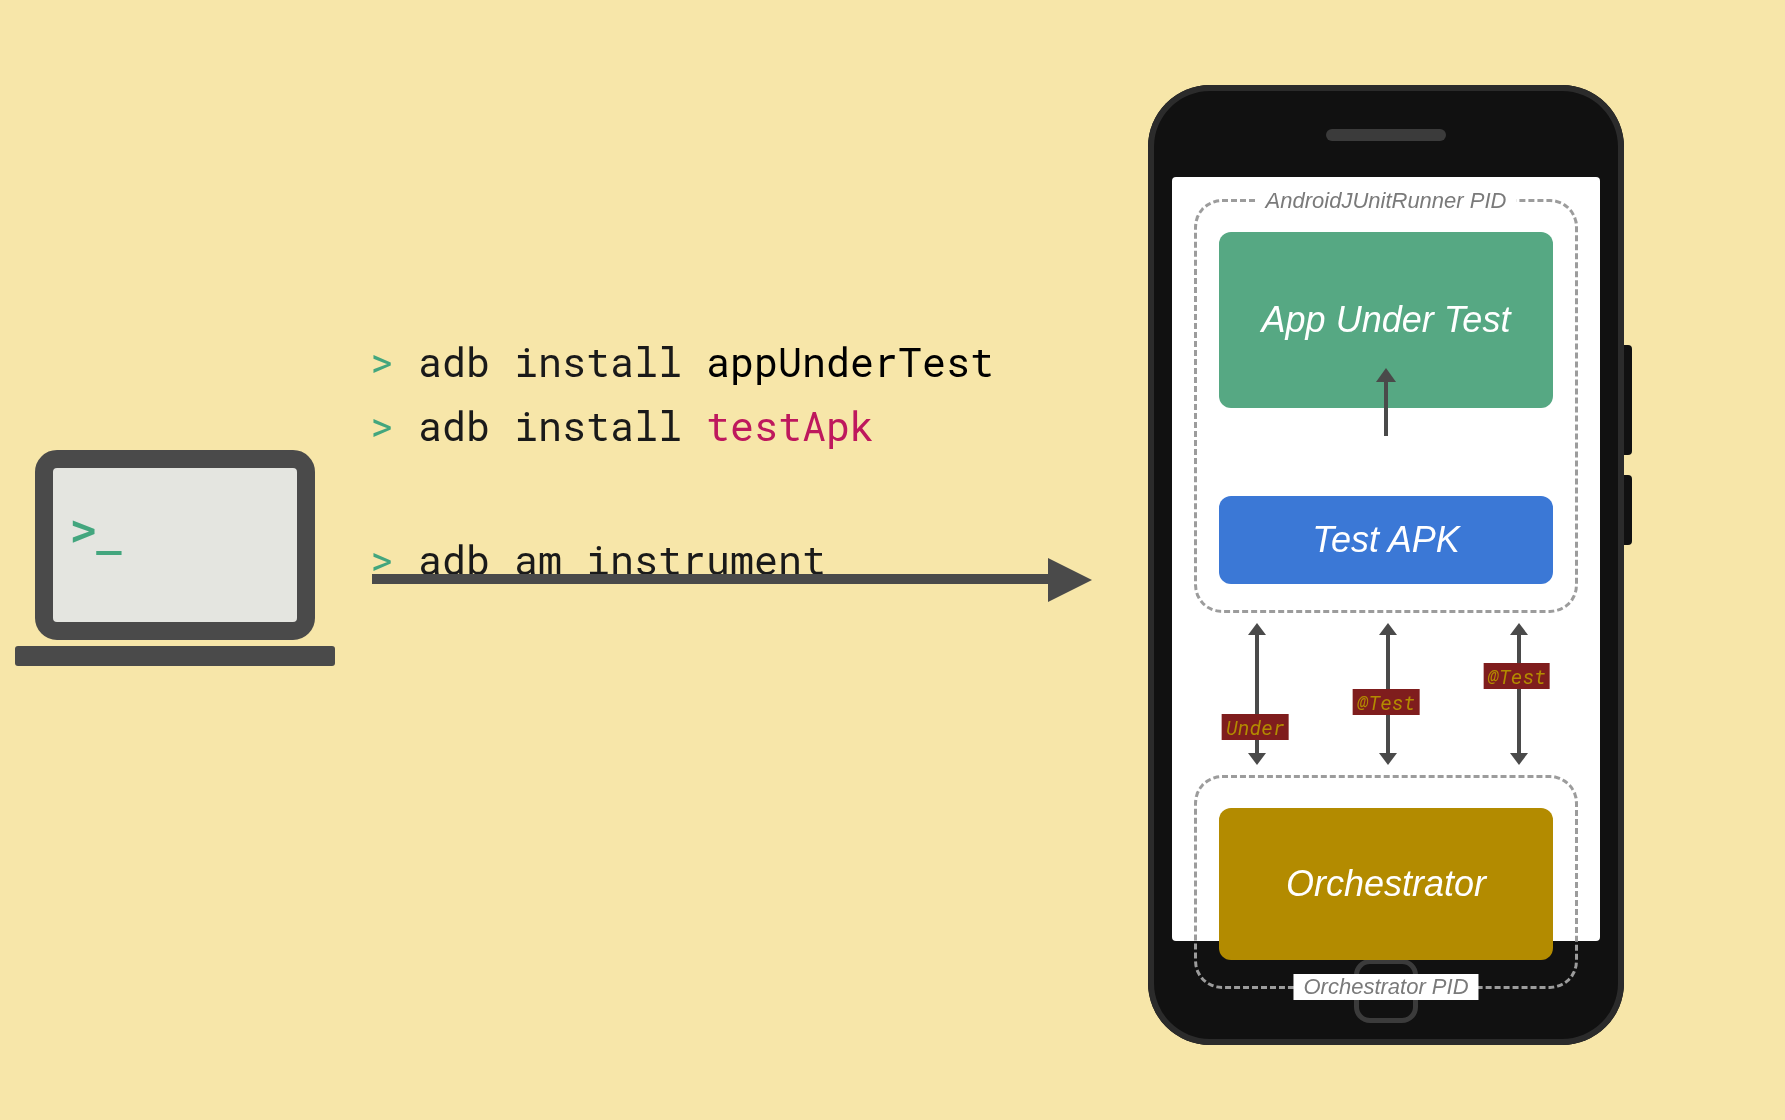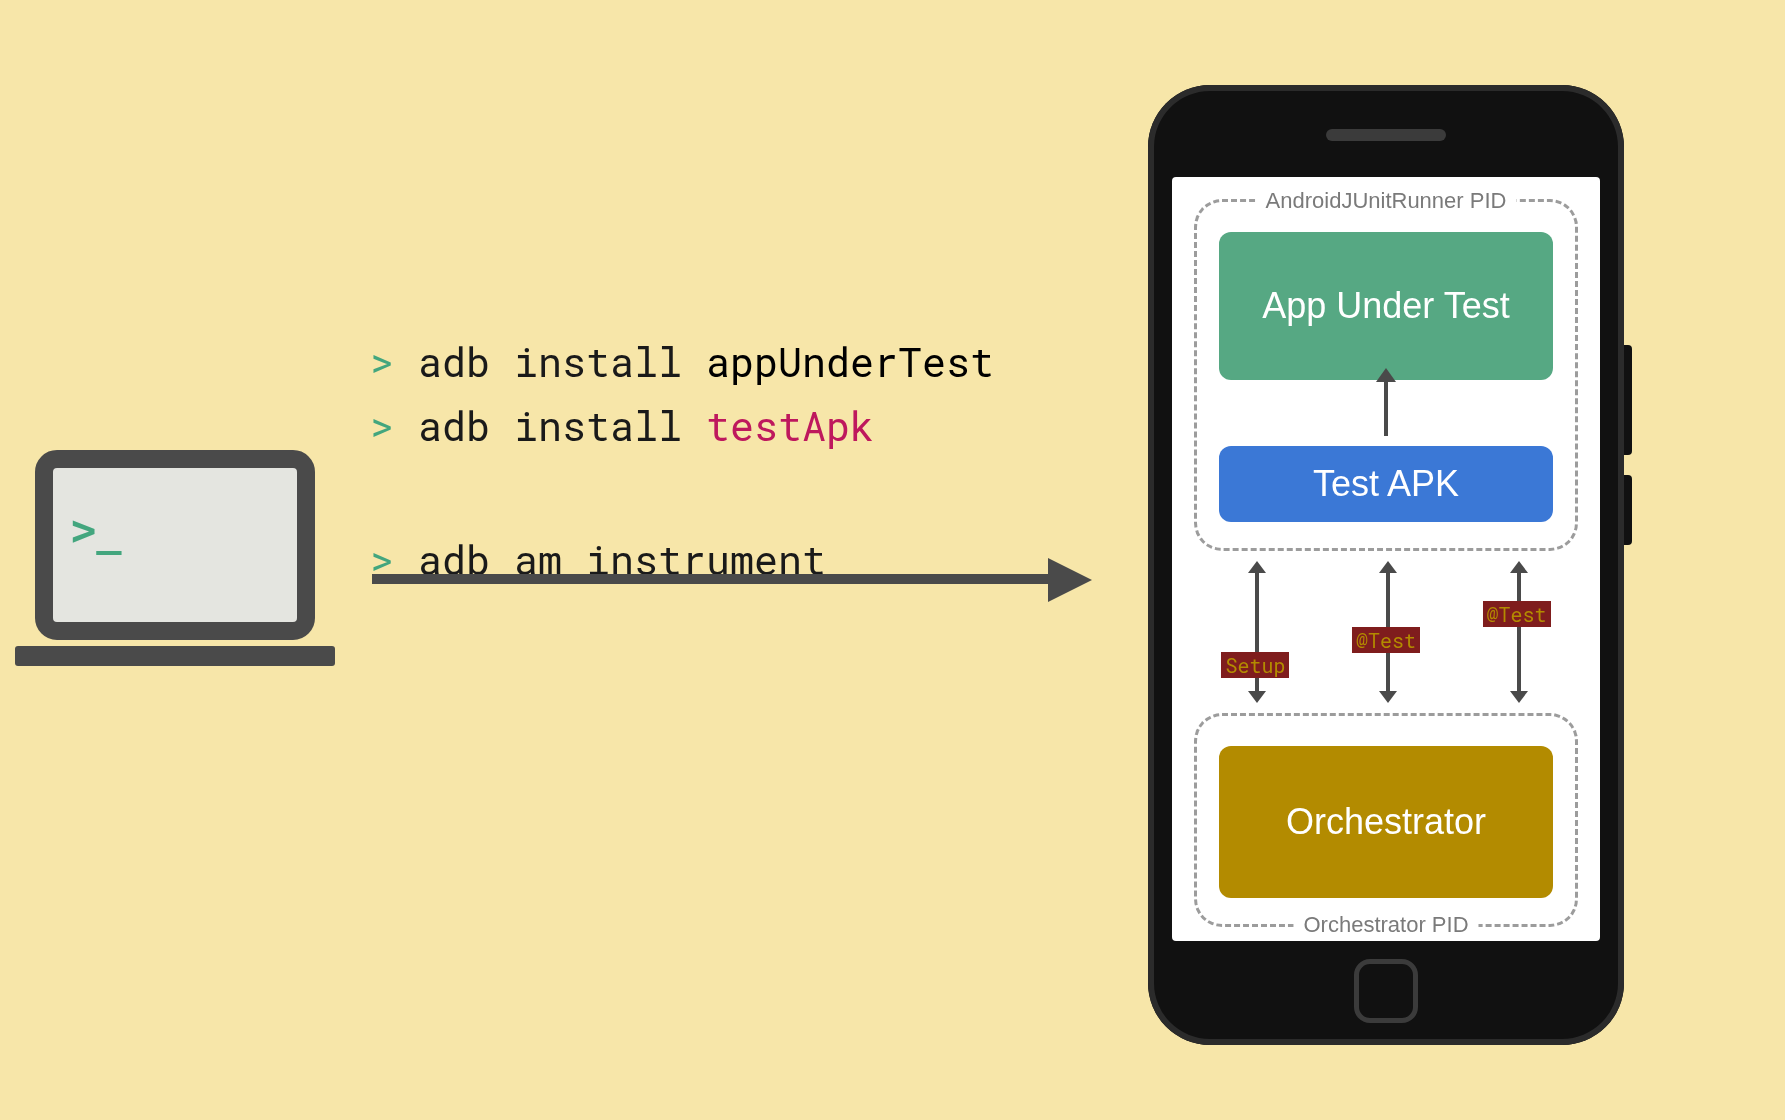--- a/index.html
+++ b/index.html
@@ -129,20 +129,21 @@
   }
   .phone-screen {
     position: absolute;
     top: 92px;
     left: 24px;
     right: 24px;
     bottom: 104px;
     background: #fff;
     border-radius: 4px;
     padding: 22px 22px;
+    font-style: italic;
   }
 
   .pidbox {
     border: 3px dashed #9c9c9c;
     border-radius: 28px;
     padding: 30px 22px 26px;
     position: relative;
     margin-bottom: 0;
   }
   .pidbox-legend {
@@ -164,22 +165,22 @@
     color: #fff;
     font-family: "Helvetica Neue", Arial, sans-serif;
     font-size: 36px;
     display: flex;
     align-items: center;
     justify-content: center;
     text-align: center;
     line-height: 1.2;
     padding: 18px 8px;
   }
-  .block.green { background: #56a883; height: 148px; }
-  .block.blue  { background: #3b78d6; height: 76px; margin-top: 66px; }
+  .block.green { background: #56a883; height: 176px; }
+  .block.blue  { background: #3b78d6; height: 88px; margin-top: 88px; }
   .block.gold  { background: #b38b00; height: 152px; }
 
   .v-arrow-small {
     position: absolute;
     left: 50%;
     transform: translateX(-50%);
     top: 178px;
     height: 56px;
     width: 4px;
     background: #4a4a4a;
@@ -280,21 +281,21 @@
       <div class="v-arrow-small"></div>
       <div class="block blue">
         <span>Test APK</span>
       </div>
     </div>
 
     <div class="between">
       <div class="bi-arrow c1"></div>
       <div class="bi-arrow c2"></div>
       <div class="bi-arrow c3"></div>
-      <div class="bi-label l1">Setup</div>
+      <div class="bi-label l1">Under</div>
       <div class="bi-label l2">@Test</div>
       <div class="bi-label l3">@Test</div>
     </div>
 
     <div class="pidbox">
       <div class="block gold">
         <span>Orchestrator</span>
       </div>
       <div class="pidbox-legend bottom">Orchestrator PID</div>
     </div>

